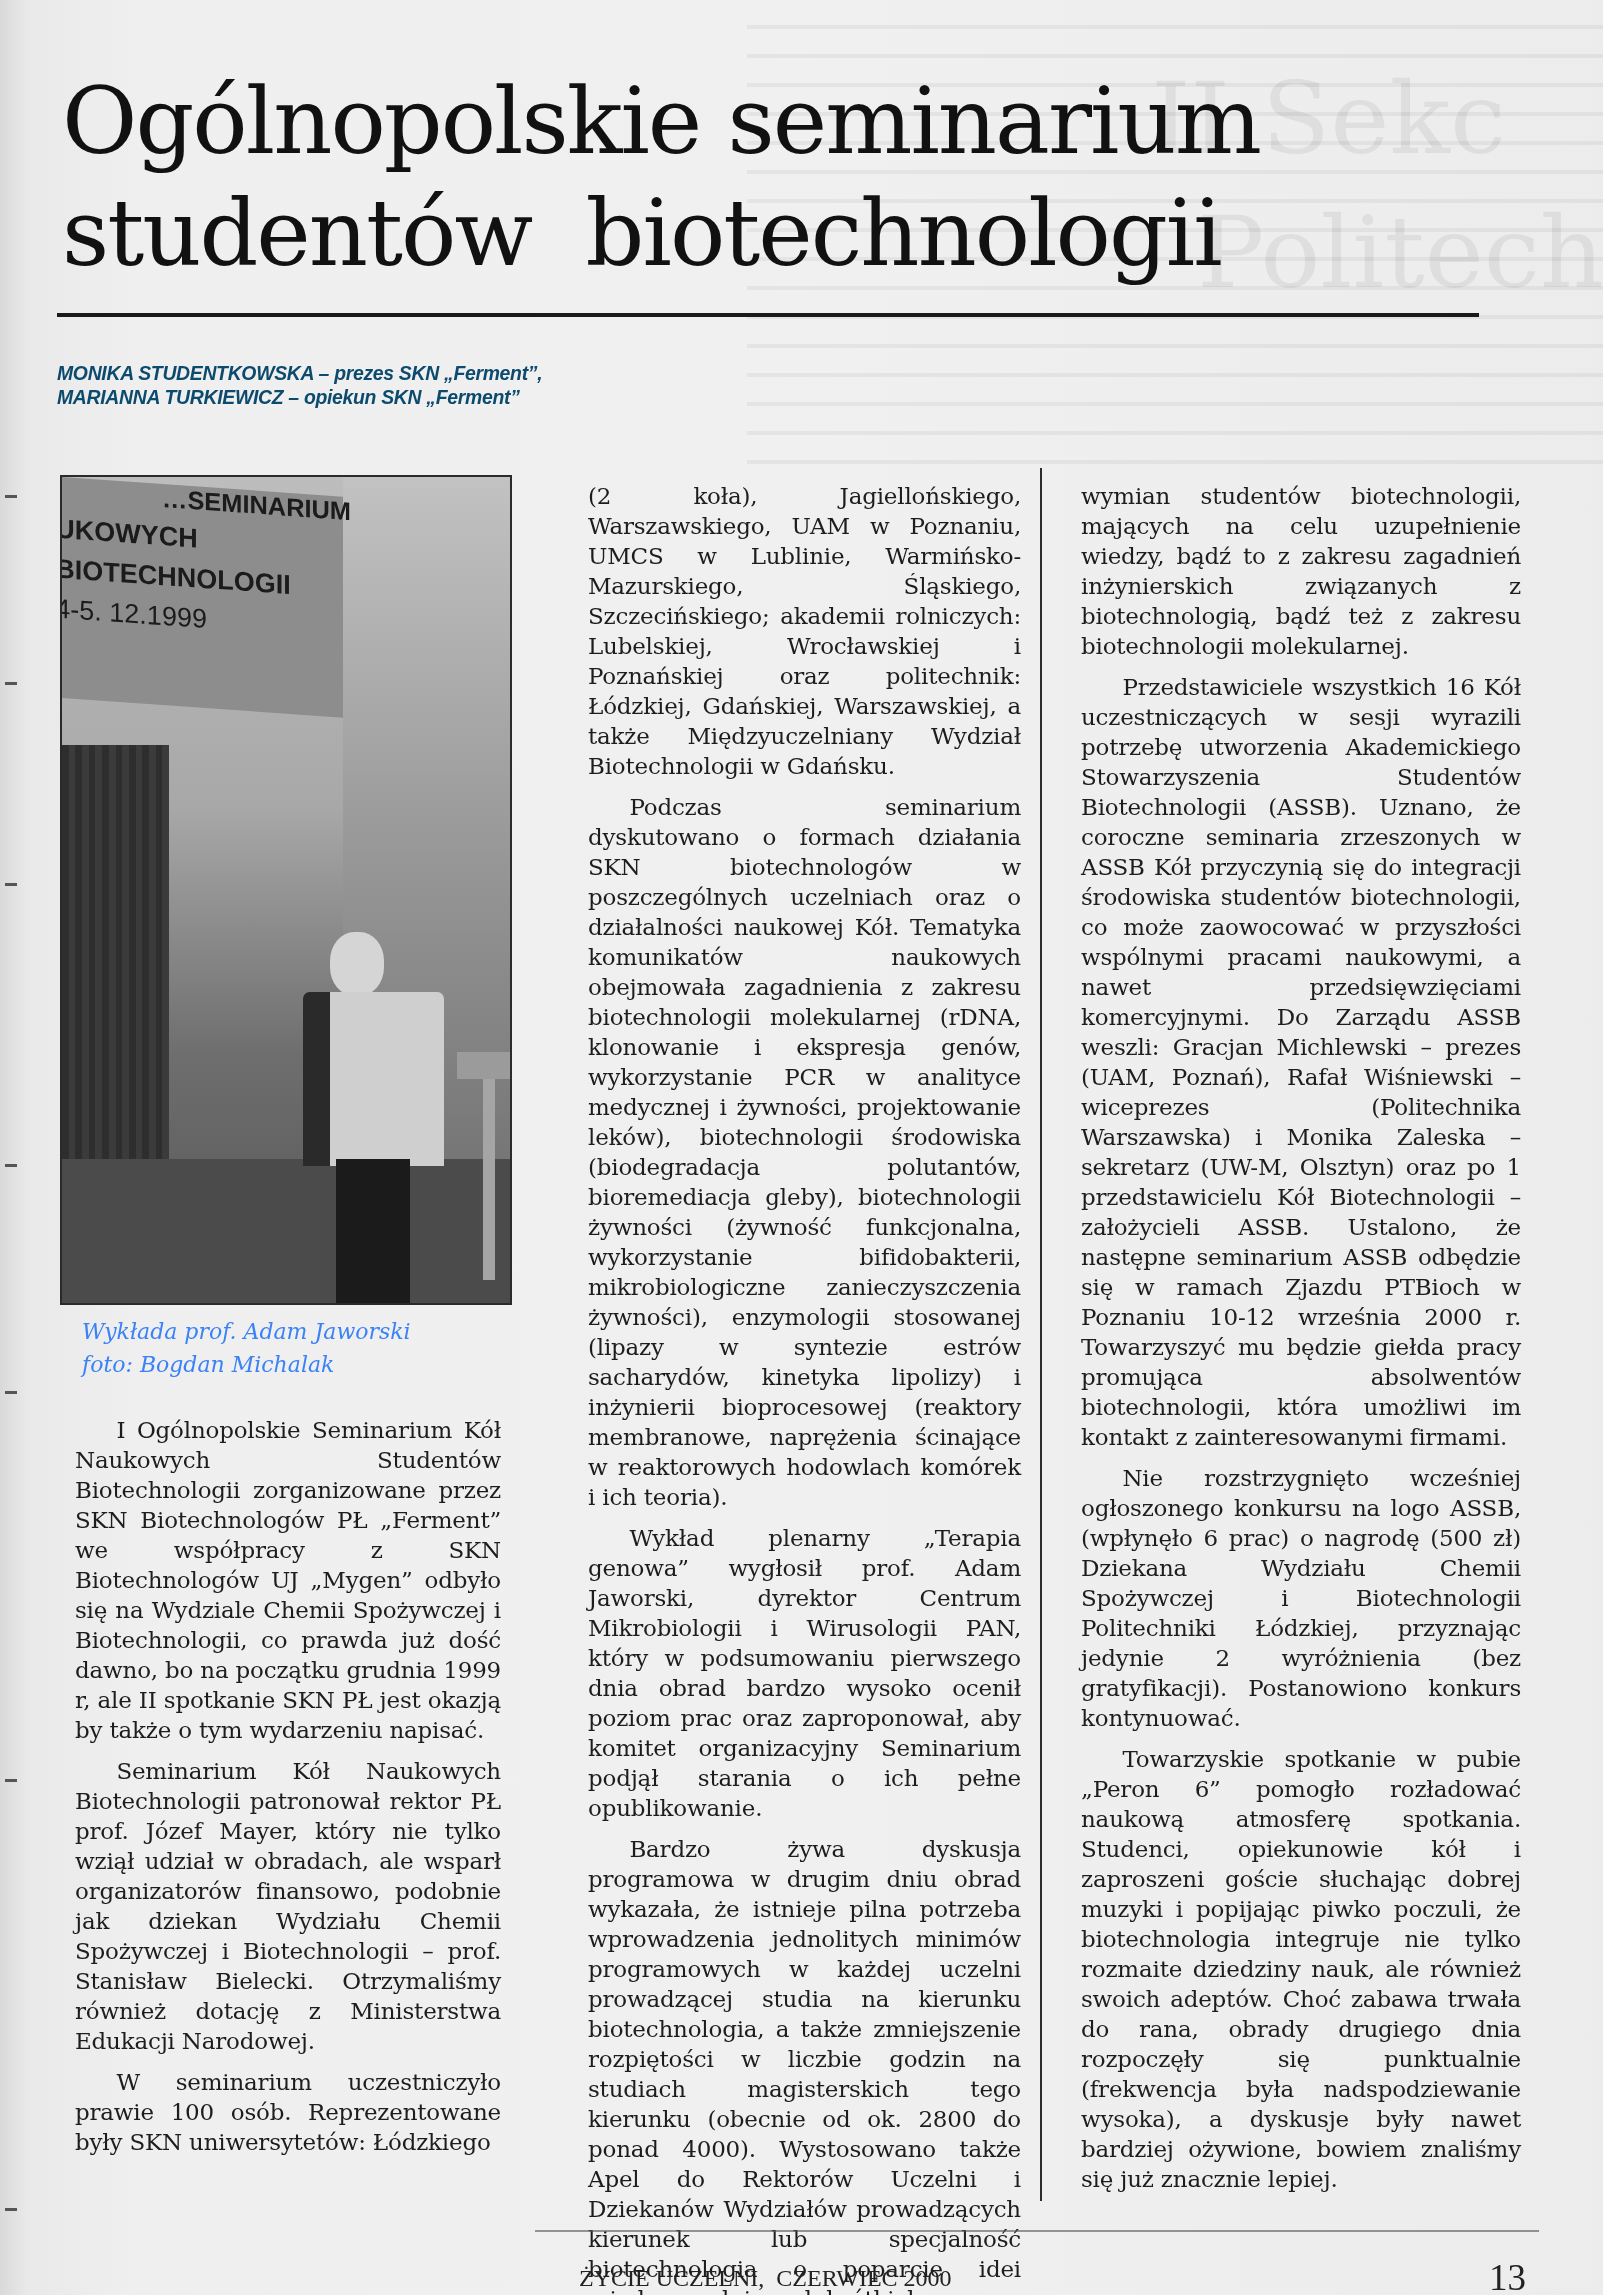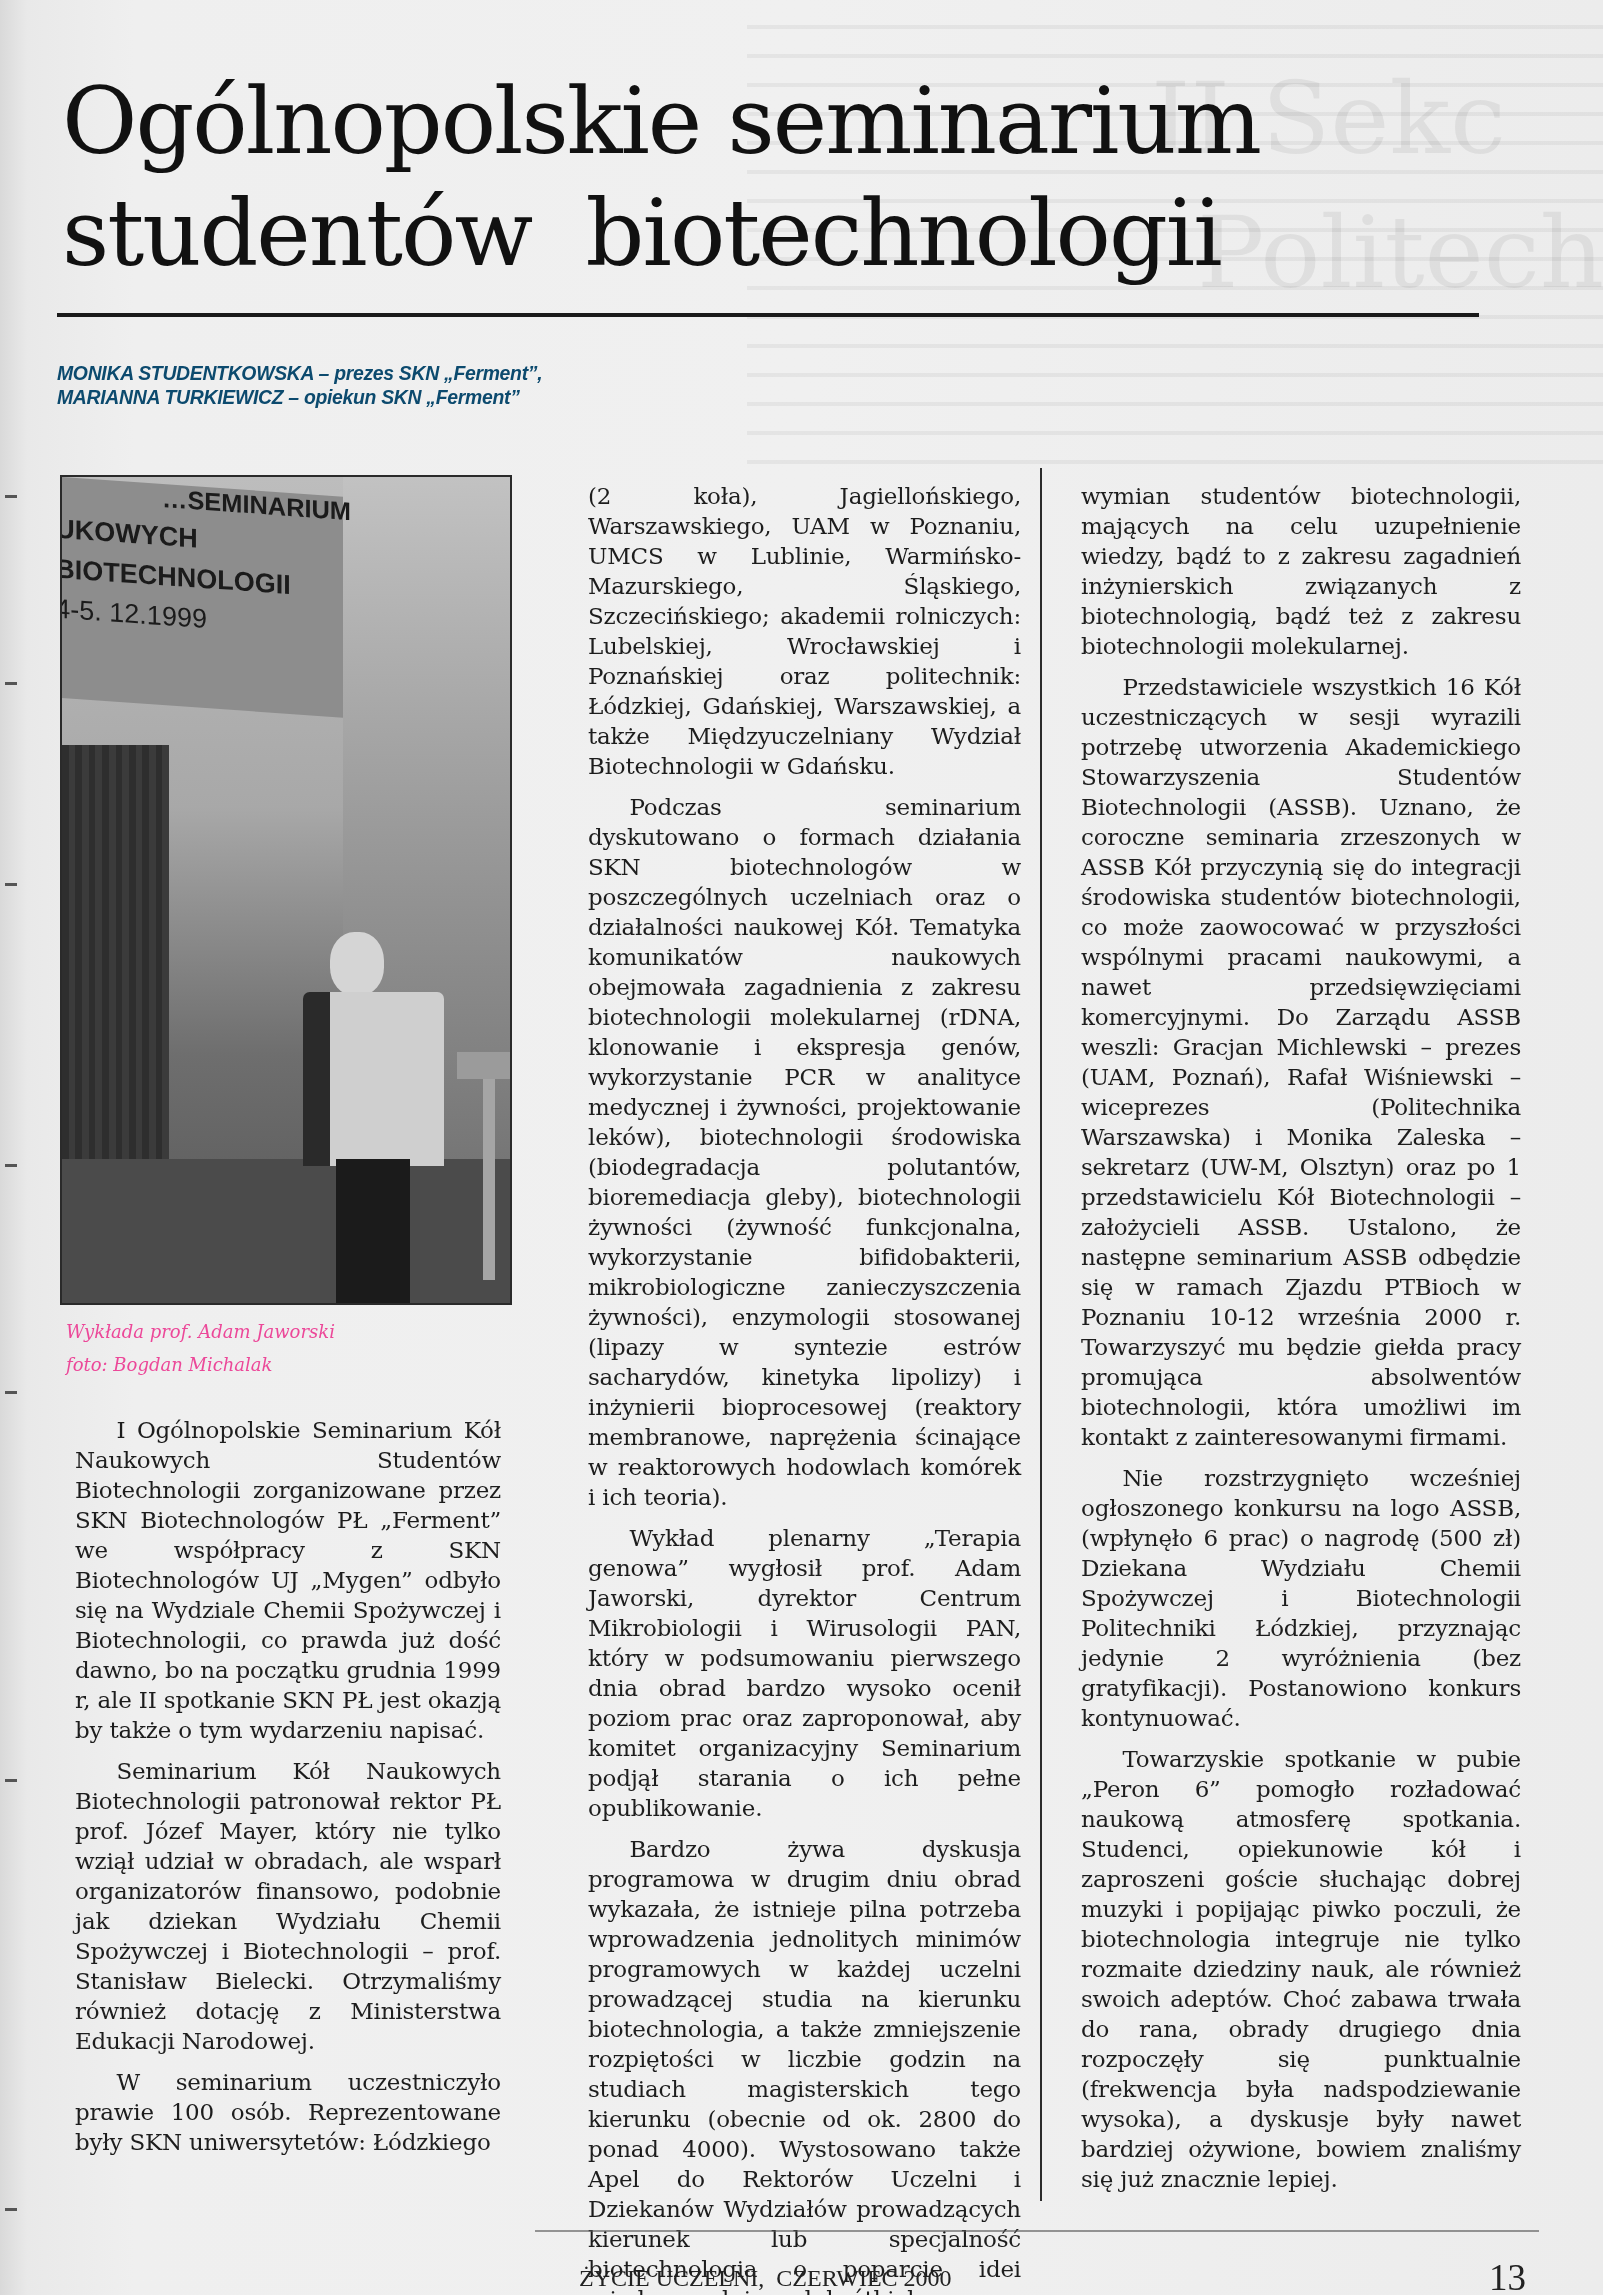--- a/index.html
+++ b/index.html
@@ -36,21 +36,21 @@
   .photo .banner span { display:block; position:absolute; left:-6.7px; font-size:27px; white-space:nowrap; }
   .photo .wall-right { position:absolute; left:281px; top:0; width:171px; height:830px; background:linear-gradient(180deg,#c2c2c2,#8a8a8a 60%,#666); }
   .photo .curtain { position:absolute; left:0; top:268px; width:107px; height:415px; background:repeating-linear-gradient(90deg,#2e2e2e 0 6.7px,#3b3b3b 6.7px 13.4px); }
   .photo .floor { position:absolute; left:0; top:682px; width:452px; height:147px; background:#4b4b4b; }
   .photo .person-head { position:absolute; left:268px; top:455px; width:54px; height:64px; border-radius:45%; background:#d5d5d5; }
   .photo .person-body { position:absolute; left:241px; top:515px; width:114px; height:174px; background:#cfcfcf; border-left:27px solid #2a2a2a; border-radius:6.7px 6.7px 0 0; }
   .photo .person-legs { position:absolute; left:274px; top:682px; width:74px; height:147px; background:#1b1b1b; }
   .photo .table { position:absolute; left:395px; top:575px; width:58px; height:27px; background:#9b9b9b; }
   .photo .table-leg { position:absolute; left:421px; top:602px; width:12px; height:201px; background:#a5a5a5; }
   .caption {
-    position:absolute; left:66px; top:1315px; font-style:italic; font-size:18px; line-height:33px; color:#ec4899;
+    position:absolute; left:82px; top:1315px; font-style:italic; font-size:22px; line-height:33px; color:#3b82f6;
     font-family:"DejaVu Serif", "Liberation Serif", serif;
   }
   .col {
     position:absolute; font-size:23px; line-height:30px; text-align:justify; color:#1d1d1d;
     font-family:"DejaVu Serif", "Liberation Serif", serif; letter-spacing:-0.2px;
   }
   .col p { margin:11px; text-indent:1.8em; hyphens:manual; }
   .col p.noindent { text-indent:0; }
   .col1 { left:64px; top:1404px; width:448px; }
   .col2 { left:577px; top:470px; width:455px; }

